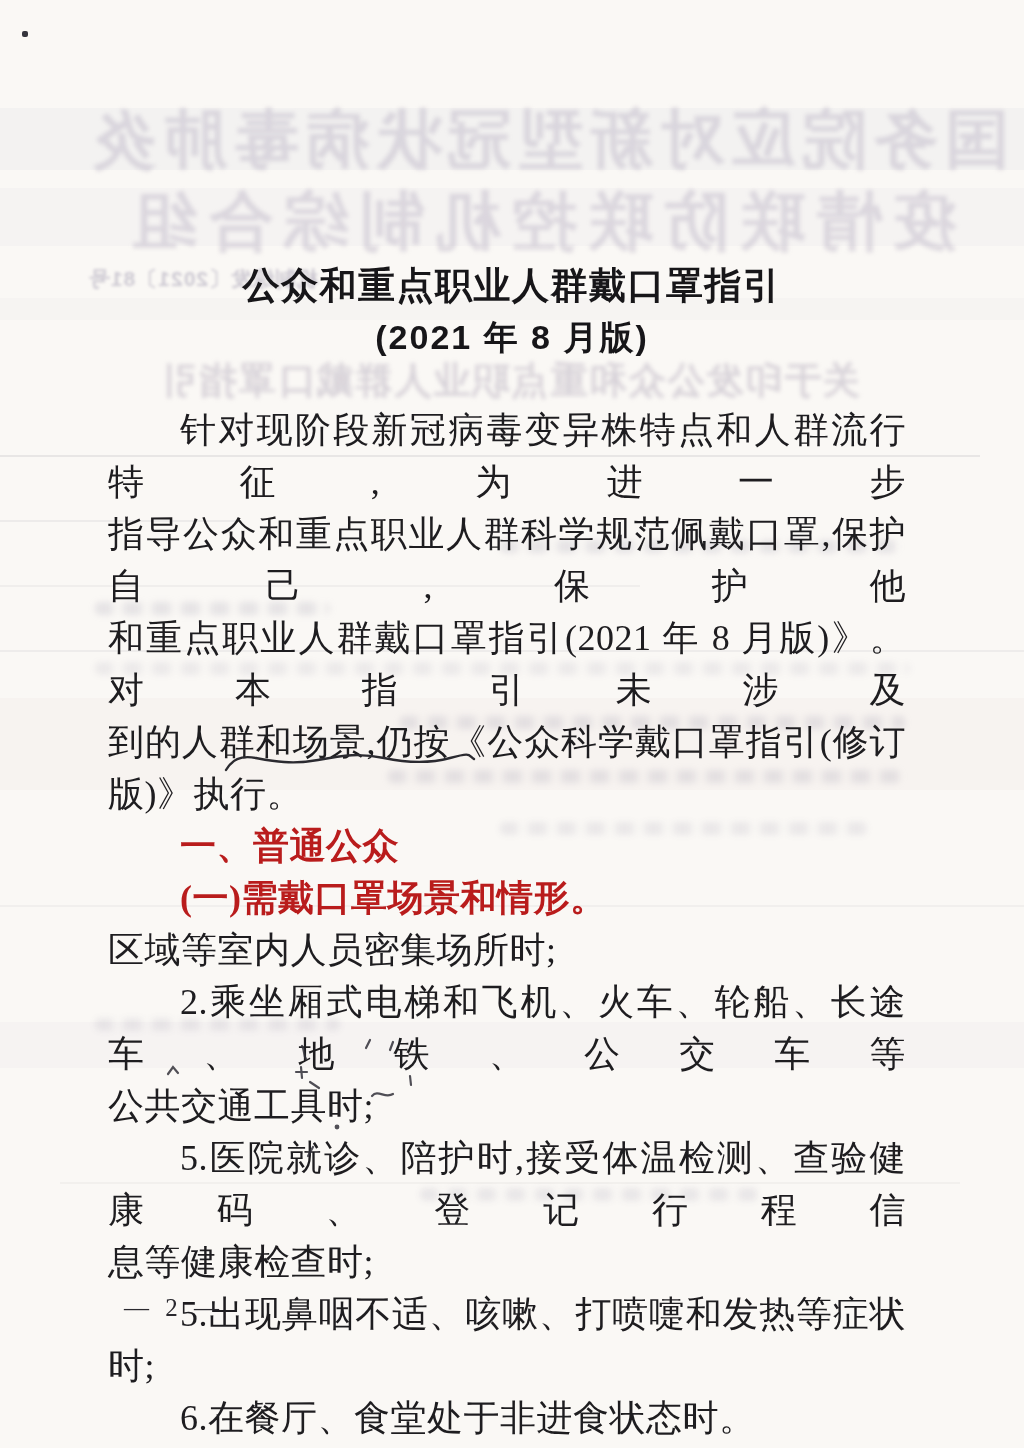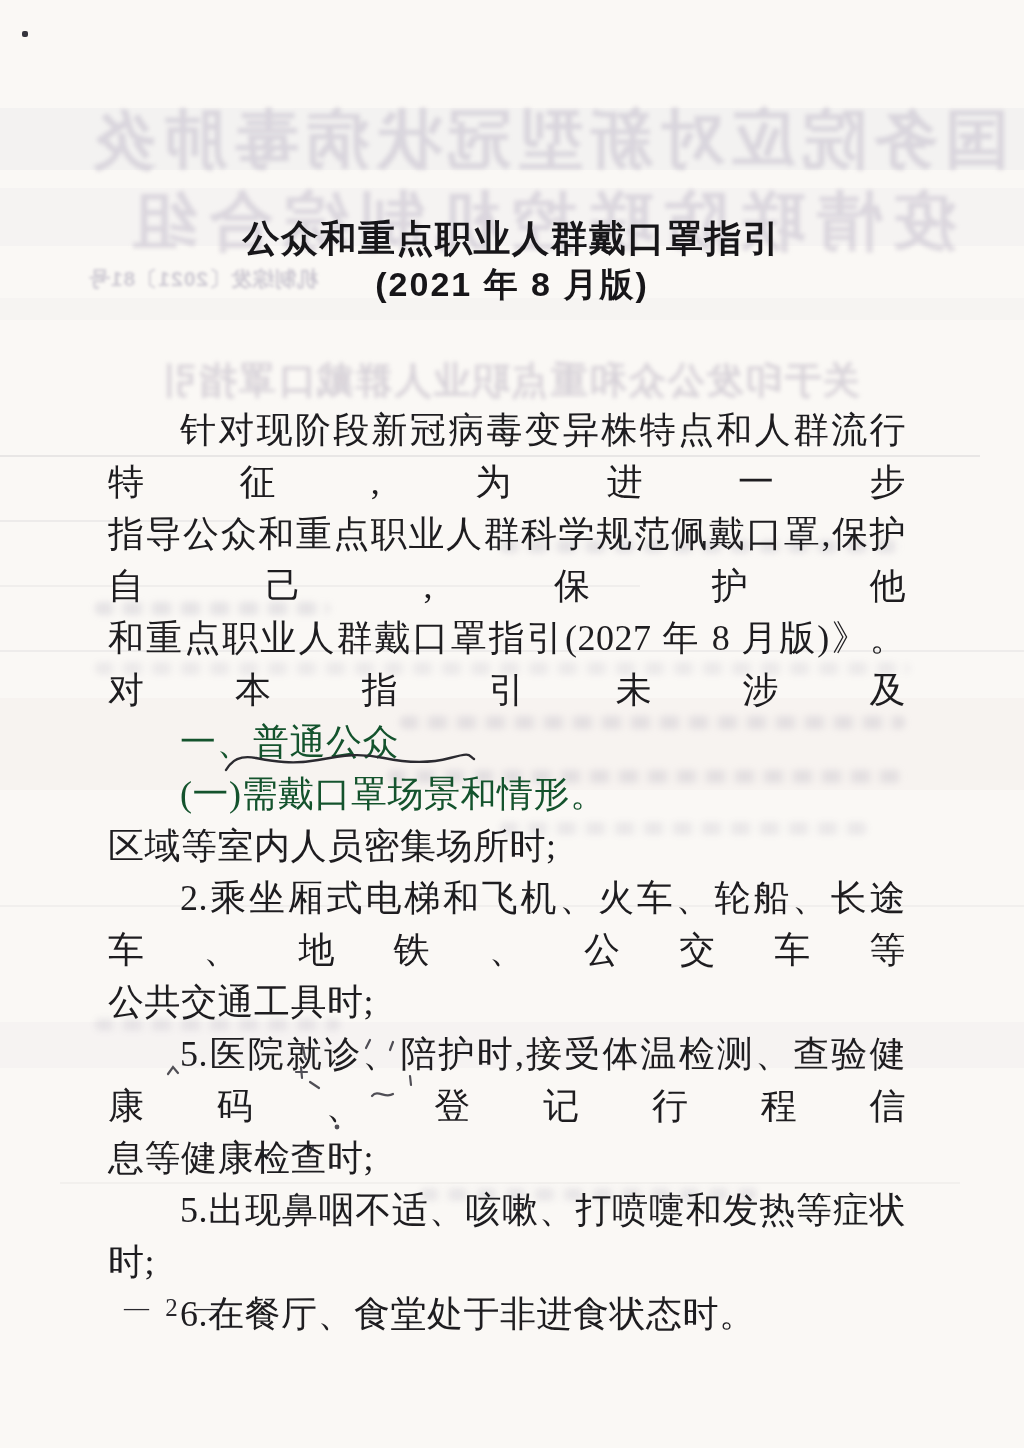--- a/index.html
+++ b/index.html
@@ -14,29 +14,29 @@
   .ghost{position:absolute;transform:scaleX(-1);filter:blur(2px);white-space:nowrap;
          font-family:"Liberation Sans","DejaVu Sans",sans-serif;font-weight:bold;pointer-events:none;}
   .ghost-big{font-size:64px;color:rgba(158,150,175,0.30);letter-spacing:7px;}
   .ghost-mid{font-size:37px;color:rgba(160,150,172,0.38);letter-spacing:2px;filter:blur(2.2px);}
   .ghost-small{font-size:21px;color:rgba(150,145,168,0.45);filter:blur(1.4px);letter-spacing:1px;}
   .smudge{position:absolute;height:13px;border-radius:5px;filter:blur(3px);pointer-events:none;
           background:repeating-linear-gradient(90deg,rgba(152,147,168,0.20) 0 17px,rgba(152,147,168,0.03) 17px 29px);}
 
   
   .title-wrap{position:absolute;left:0;width:1024px;text-align:center;color:#171619;
-              font-family:"Liberation Sans","DejaVu Sans",sans-serif;}
+              font-family:"Liberation Sans","DejaVu Sans",sans-serif;margin-top:47px;}
   .doc-title{top:214px;font-size:37px;font-weight:bold;letter-spacing:1.5px;}
-  .doc-subtitle{top:262px;font-size:34px;font-weight:bold;letter-spacing:2px;}
+  .doc-subtitle{top:268px;font-size:34px;font-weight:bold;letter-spacing:2px;}
 
   .body-text{position:absolute;left:108px;top:404px;width:798px;color:#1e1d20;}
   .line{font-size:36px;line-height:52px;text-align:justify;text-align-last:justify;letter-spacing:0.5px;}
   .line.lastline{text-align-last:left;}
   .line.first{text-indent:2em;}
-  .line.heading,.line.subheading{font-weight:normal;text-align-last:left;color:#14532d;}
+  .line.heading,.line.subheading{font-weight:bold;text-align-last:left;color:#b91c1c;}
 
   .page-number{position:absolute;left:124px;top:1294px;font-size:25px;color:#2a292e;letter-spacing:5px;}
 
   .ink-speck{position:absolute;left:22px;top:31px;width:6px;height:6px;background:#35343c;border-radius:2px;filter:blur(0.4px);}
   .overlay-svg{position:absolute;pointer-events:none;}
 </style>
 </head>
 <body>
 
 <div class="page">
@@ -68,21 +68,22 @@
   <div class="smudge" style="top:1188px;left:420px;width:340px;opacity:0.85;"></div>
 
   <div class="ink-speck"></div>
 
   <div class="title-wrap doc-title">公众和重点职业人群戴口罩指引</div>
   <div class="title-wrap doc-subtitle">(2021 年 8 月版)</div>
 
   <div class="body-text">
       <div class="line para first">针对现阶段新冠病毒变异株特点和人群流行特征,为进一步</div>
       <div class="line para">指导公众和重点职业人群科学规范佩戴口罩,保护自己,保护他</div>
-      <div class="line para">和重点职业人群戴口罩指引(2027 年 8 月版)》。对本指引未涉及</div>
+      <div class="line para">和重点职业人群戴口罩指引(2021 年 8 月版)》。对本指引未涉及</div>
+      <div class="line para lastline">到的人群和场景,仍按《公众科学戴口罩指引(修订版)》执行。</div>
       <div class="line heading first lastline">一、普通公众</div>
       <div class="line subheading first lastline">(一)需戴口罩场景和情形。</div>
       <div class="line para lastline">区域等室内人员密集场所时;</div>
       <div class="line para first">2.乘坐厢式电梯和飞机、火车、轮船、长途车、地铁、公交车等</div>
       <div class="line para lastline">公共交通工具时;</div>
       <div class="line para first">5.医院就诊、陪护时,接受体温检测、查验健康码、登记行程信</div>
       <div class="line para lastline">息等健康检查时;</div>
       <div class="line para first lastline">5.出现鼻咽不适、咳嗽、打喷嚏和发热等症状时;</div>
       <div class="line para first lastline">6.在餐厅、食堂处于非进食状态时。</div>
     </div>

